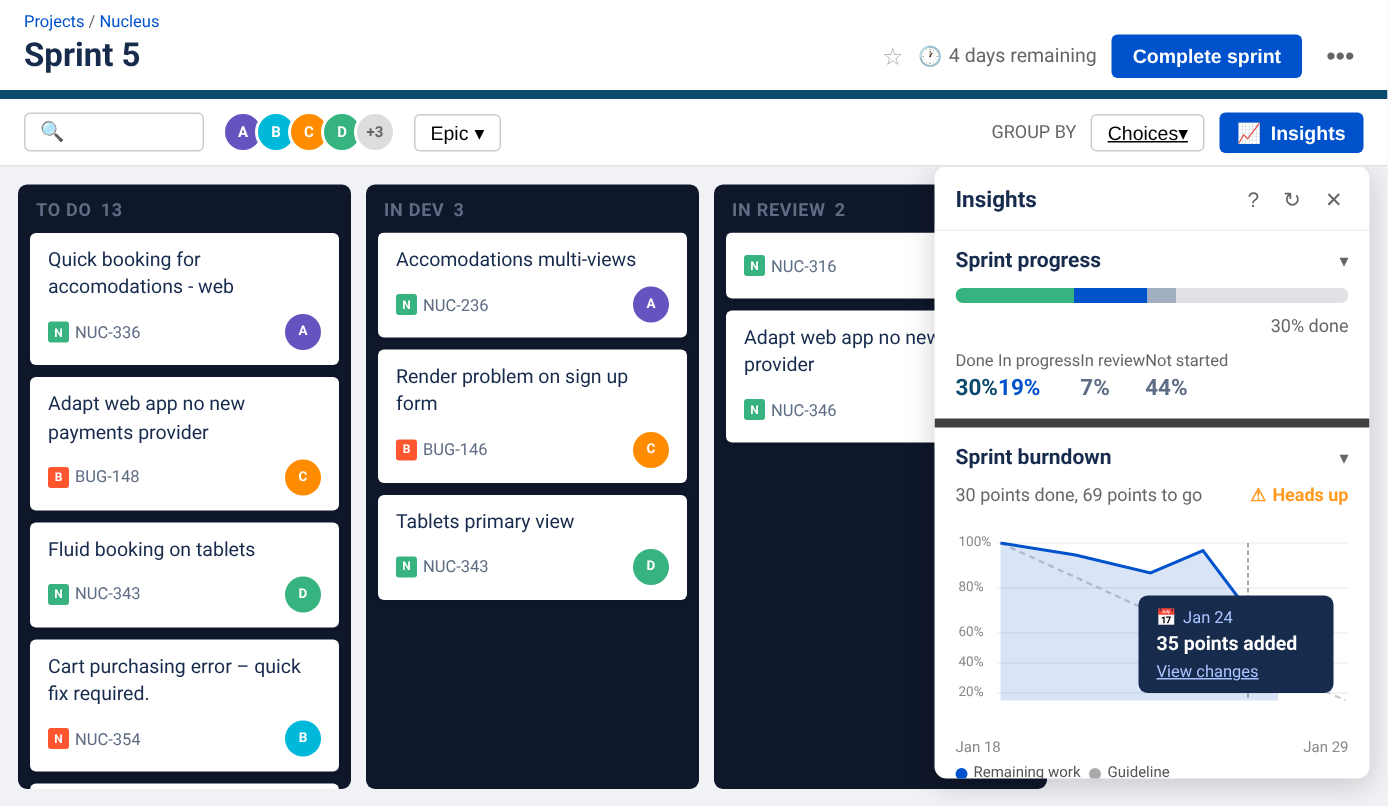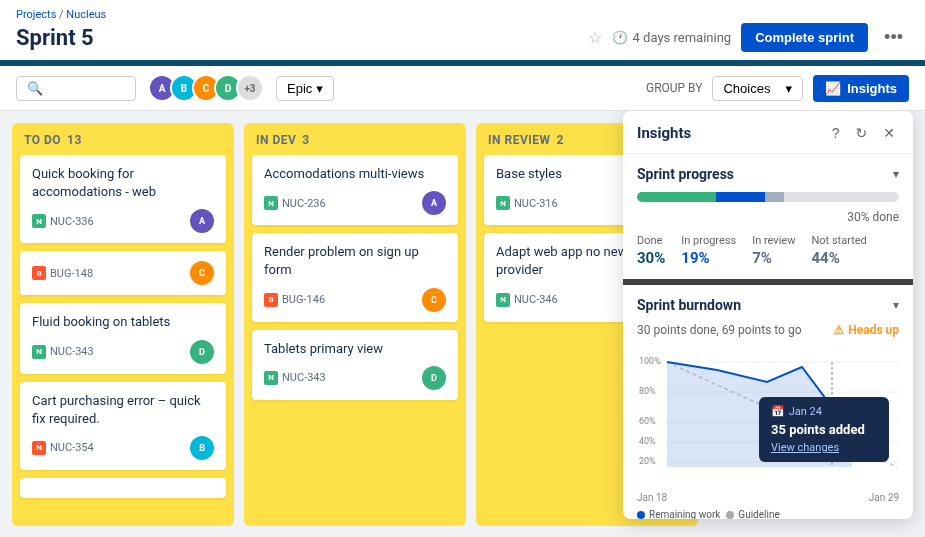--- a/index.html
+++ b/index.html
@@ -22,26 +22,26 @@
     .toolbar-left { display: flex; align-items: center; gap: 12px; }
     .search-box { display: flex; align-items: center; border: 1px solid #ccc; border-radius: 4px; padding: 4px 10px; gap: 6px; background: #fff; width: 120px; }
     .search-icon { color: #888; font-size: 13px; }
     .avatars { display: flex; align-items: center; }
     .avatar { width: 28px; height: 28px; border-radius: 50%; border: 2px solid #fff; margin-left: -6px; display: flex; align-items: center; justify-content: center; font-size: 10px; font-weight: 700; color: #fff; }
     .avatar:first-child { margin-left: 0; }
     .avatar-count { background: #ddd; color: #666; width: 28px; height: 28px; border-radius: 50%; border: 2px solid #fff; margin-left: -6px; display: flex; align-items: center; justify-content: center; font-size: 10px; font-weight: 700; }
     .epic-btn { border: 1px solid #ccc; border-radius: 4px; padding: 4px 10px; background: #fff; cursor: pointer; font-size: 13px; display: flex; align-items: center; gap: 4px; }
     .toolbar-right { display: flex; align-items: center; gap: 10px; }
     .group-by-label { font-size: 12px; color: #666; }
-    .choices-btn { border: 1px solid #ccc; border-radius: 4px; padding: 4px 10px; background: #fff; cursor: pointer; font-size: 13px; display: flex; align-items: center; gap: 15px; }
+    .choices-btn { border: 1px solid #ccc; border-radius: 4px; padding: 4px 10px; background: #fff; cursor: pointer; font-size: 13px; display: flex; align-items: center; gap: 0; text-decoration: underline; }
     .insights-btn { background: #0052cc; color: #fff; border: none; padding: 6px 12px; border-radius: 4px; font-size: 13px; font-weight: 600; cursor: pointer; display: flex; align-items: center; gap: 6px; }
 
     
     .board { display: flex; gap: 0; padding: 12px; height: calc(537px - 110px); overflow: hidden; position: relative; }
-    .column { background: #fde047; border-radius: 6px; min-width: 222px; max-width: 222px; margin-right: 10px; display: flex; flex-direction: column; overflow: hidden; }
+    .column { background: #0f172a; border-radius: 6px; min-width: 222px; max-width: 222px; margin-right: 10px; display: flex; flex-direction: column; overflow: hidden; }
     .column-header { padding: 10px 12px 8px; font-weight: 700; font-size: 12px; color: #5e6c84; text-transform: uppercase; letter-spacing: 0.5px; display: flex; align-items: center; gap: 6px; }
     .col-count { font-weight: 700; }
     .column-body { padding: 0 8px 8px; overflow-y: auto; flex: 1; display: flex; flex-direction: column; gap: 8px; }
     .card { background: #fff; border-radius: 4px; padding: 10px 12px; box-shadow: 0 1px 3px rgba(0,0,0,0.08); cursor: pointer; }
     .card-title { font-size: 13px; color: #172b4d; margin-bottom: 8px; line-height: 1.4; }
     .card-meta { display: flex; align-items: center; justify-content: space-between; }
     .card-id { display: flex; align-items: center; gap: 4px; font-size: 11px; color: #5e6c84; }
     .badge { width: 14px; height: 14px; border-radius: 2px; display: inline-flex; align-items: center; justify-content: center; font-size: 8px; font-weight: 700; color: #fff; }
     .badge-green { background: #36b37e; }
     .badge-red { background: #ff5630; }
@@ -58,21 +58,21 @@
     .section { padding: 12px 14px; border-bottom: 6px solid #404040; }
     .section-header { display: flex; align-items: center; justify-content: space-between; margin-bottom: 10px; }
     .section-title { font-size: 14px; font-weight: 700; color: #172b4d; }
     .chevron { color: #666; font-size: 12px; }
     .progress-bar-wrap { display: flex; height: 10px; border-radius: 5px; overflow: hidden; margin-bottom: 8px; }
     .progress-done { background: #36b37e; }
     .progress-inprogress { background: #0052cc; }
     .progress-review { background: #a0aec0; }
     .progress-notstarted { background: #dfe1e6; }
     .progress-label { text-align: right; font-size: 12px; color: #666; margin-bottom: 10px; }
-    .progress-stats { display: flex; gap: 16px; }
+    .progress-stats { display: flex; }
     .stat { display: flex; flex-direction: column; }
     .stat-label { font-size: 11px; color: #666; margin-bottom: 2px; }
     .stat-value { font-size: 15px; font-weight: 700; }
     .stat-done { color: #0c4a6e; }
     .stat-inprogress { color: #0052cc; }
     .stat-review { color: #5e6c84; }
     .stat-notstarted { color: #5e6c84; }
 
     
     .burndown-subtitle { font-size: 12px; color: #666; display: flex; align-items: center; justify-content: space-between; margin-bottom: 10px; }
@@ -153,20 +153,21 @@
         <div class="card-title">Quick booking for accomodations - web</div>
         <div class="card-meta">
           <div class="card-id">
             <span class="badge badge-green">N</span>
             <span>NUC-336</span>
           </div>
           <div class="card-avatar" style="background:#6554C0;">A</div>
         </div>
       </div>
       <div class="card">
+        <div class="card-title">Adapt web app no new payments provider</div>
         <div class="card-meta">
           <div class="card-id">
             <span class="badge badge-red">B</span>
             <span>BUG-148</span>
           </div>
           <div class="card-avatar" style="background:#FF8B00;">C</div>
         </div>
       </div>
       <div class="card">
         <div class="card-title">Fluid booking on tablets</div>
@@ -234,21 +235,20 @@
     </div>
   </div>
 
   <div class="column">
     <div class="column-header">
       <span>IN REVIEW</span>
       <span class="col-count">2</span>
     </div>
     <div class="column-body">
       <div class="card">
-        <div class="card-title">Base styles</div>
         <div class="card-meta">
           <div class="card-id">
             <span class="badge badge-green">N</span>
             <span>NUC-316</span>
           </div>
           <div class="card-avatar" style="background:#6554C0;">A</div>
         </div>
       </div>
       <div class="card">
         <div class="card-title">Adapt web app no new pa provider</div>

